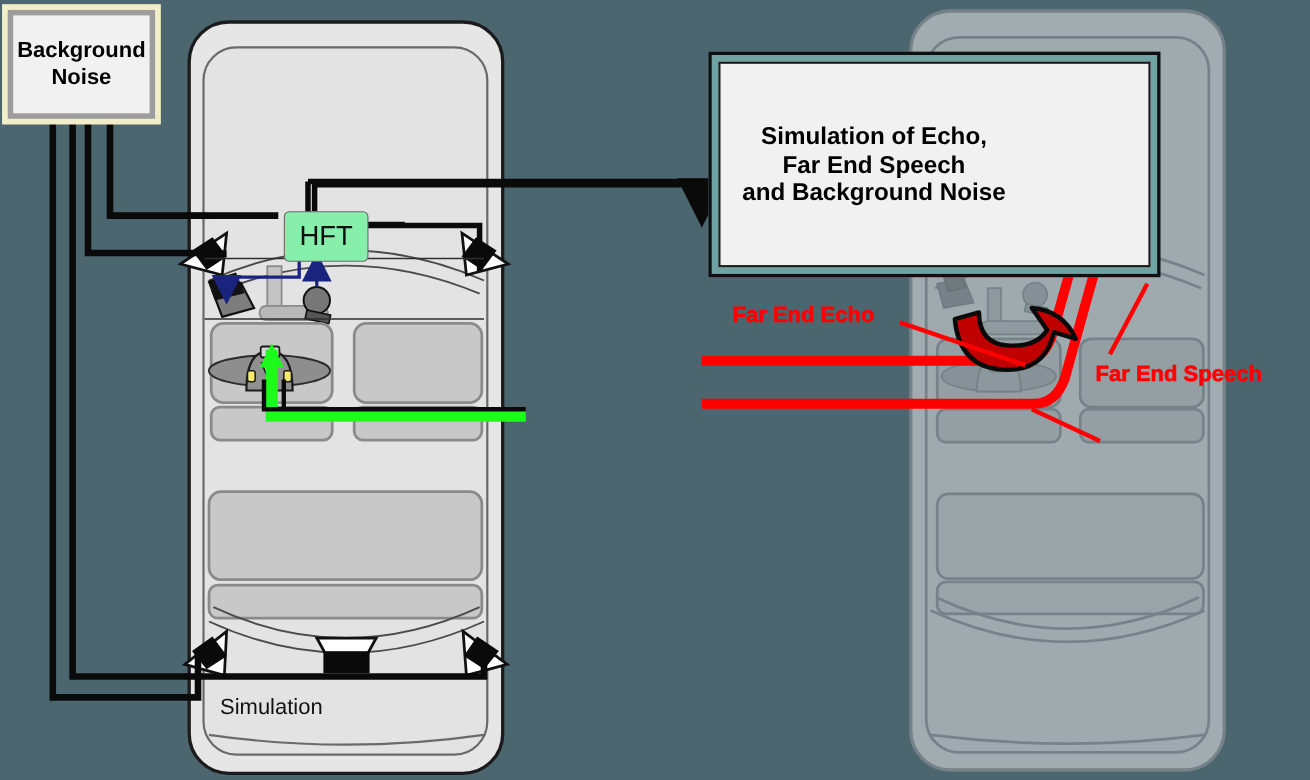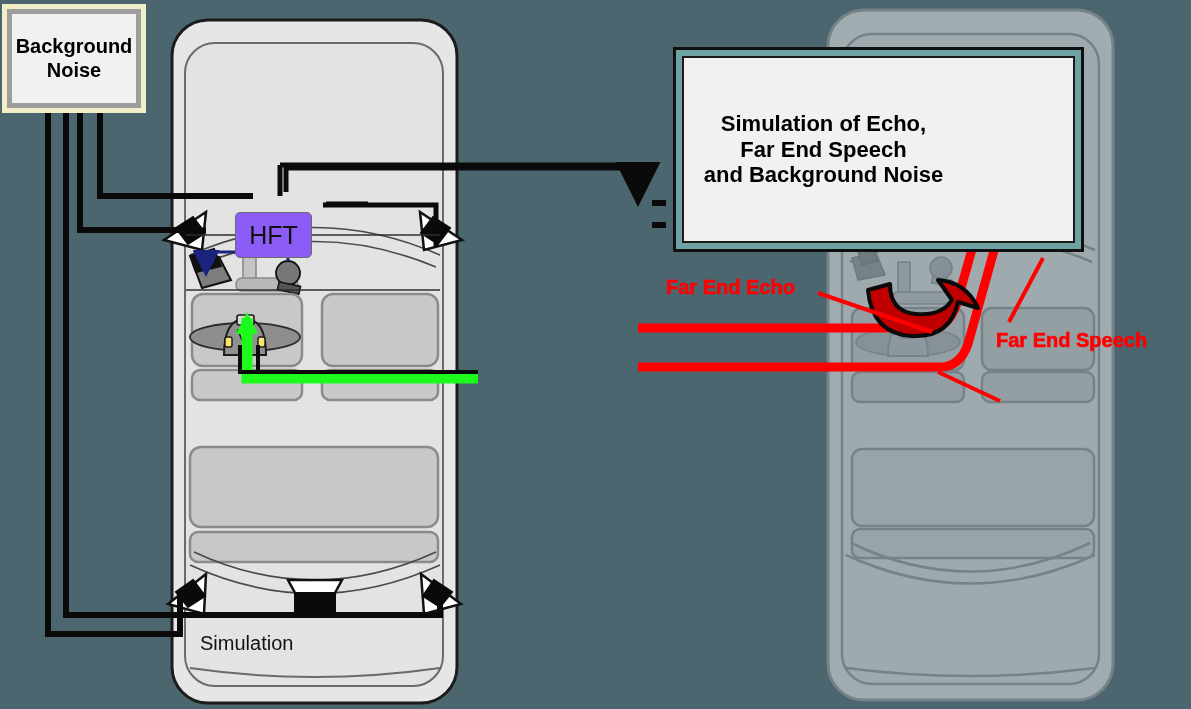--- a/index.html
+++ b/index.html
@@ -25,31 +25,31 @@
                border:2px solid #1a1a1a;background:#f1f1f1;}
 
   .lbl{font-weight:bold;color:#000;line-height:1.18;}
 
   #bgnoise{left:2px;top:4px;width:144px;height:109px;}
   #bgnoise .lbl{font-size:20px;}
   #testsys{left:474px;top:312px;width:164px;height:95px;}
   #testsys .lbl{font-size:19px;}
   #radiotester{left:461px;top:187px;width:192px;height:69px;}
   #radiotester .lbl{font-size:21px;}
-  #simbox{left:673px;top:47px;width:411px;height:205px;}
+  #simbox{left:644px;top:47px;width:411px;height:205px;}
   #simbox .lbl{font-size:22px;position:relative;z-index:3;
                padding-right:110px;box-sizing:border-box;width:100%;}
 
   
   .foot{position:absolute;width:11px;height:8px;background:#101010;}
 
-  #hft{position:absolute;left:235px;top:192px;width:75px;height:44px;
-       background:#8b5cf6;border:1px solid #6a6a6a;border-radius:5px;
+  #hft{position:absolute;left:258px;top:192px;width:75px;height:44px;
+       background:#86efac;border:1px solid #6a6a6a;border-radius:5px;
        display:flex;align-items:center;justify-content:center;
-       font-size:25px;color:#111;z-index:6;margin-top:20px;}
+       font-size:25px;color:#111;z-index:6;}
 
   .redlabel{position:absolute;color:#ff0000;font-weight:bold;
             font-size:20px;white-space:nowrap;z-index:9;
             -webkit-text-stroke:0.6px #ff0000;}
   #lbl-echo{left:666px;top:276px;}
   #lbl-speech{left:996px;top:329px;}
   #lbl-bgnoise-far{left:890px;top:408px;}
 
   #lbl-subwoofer{position:absolute;left:200px;top:632px;font-size:20px;color:#111;z-index:6;}
 </style>

